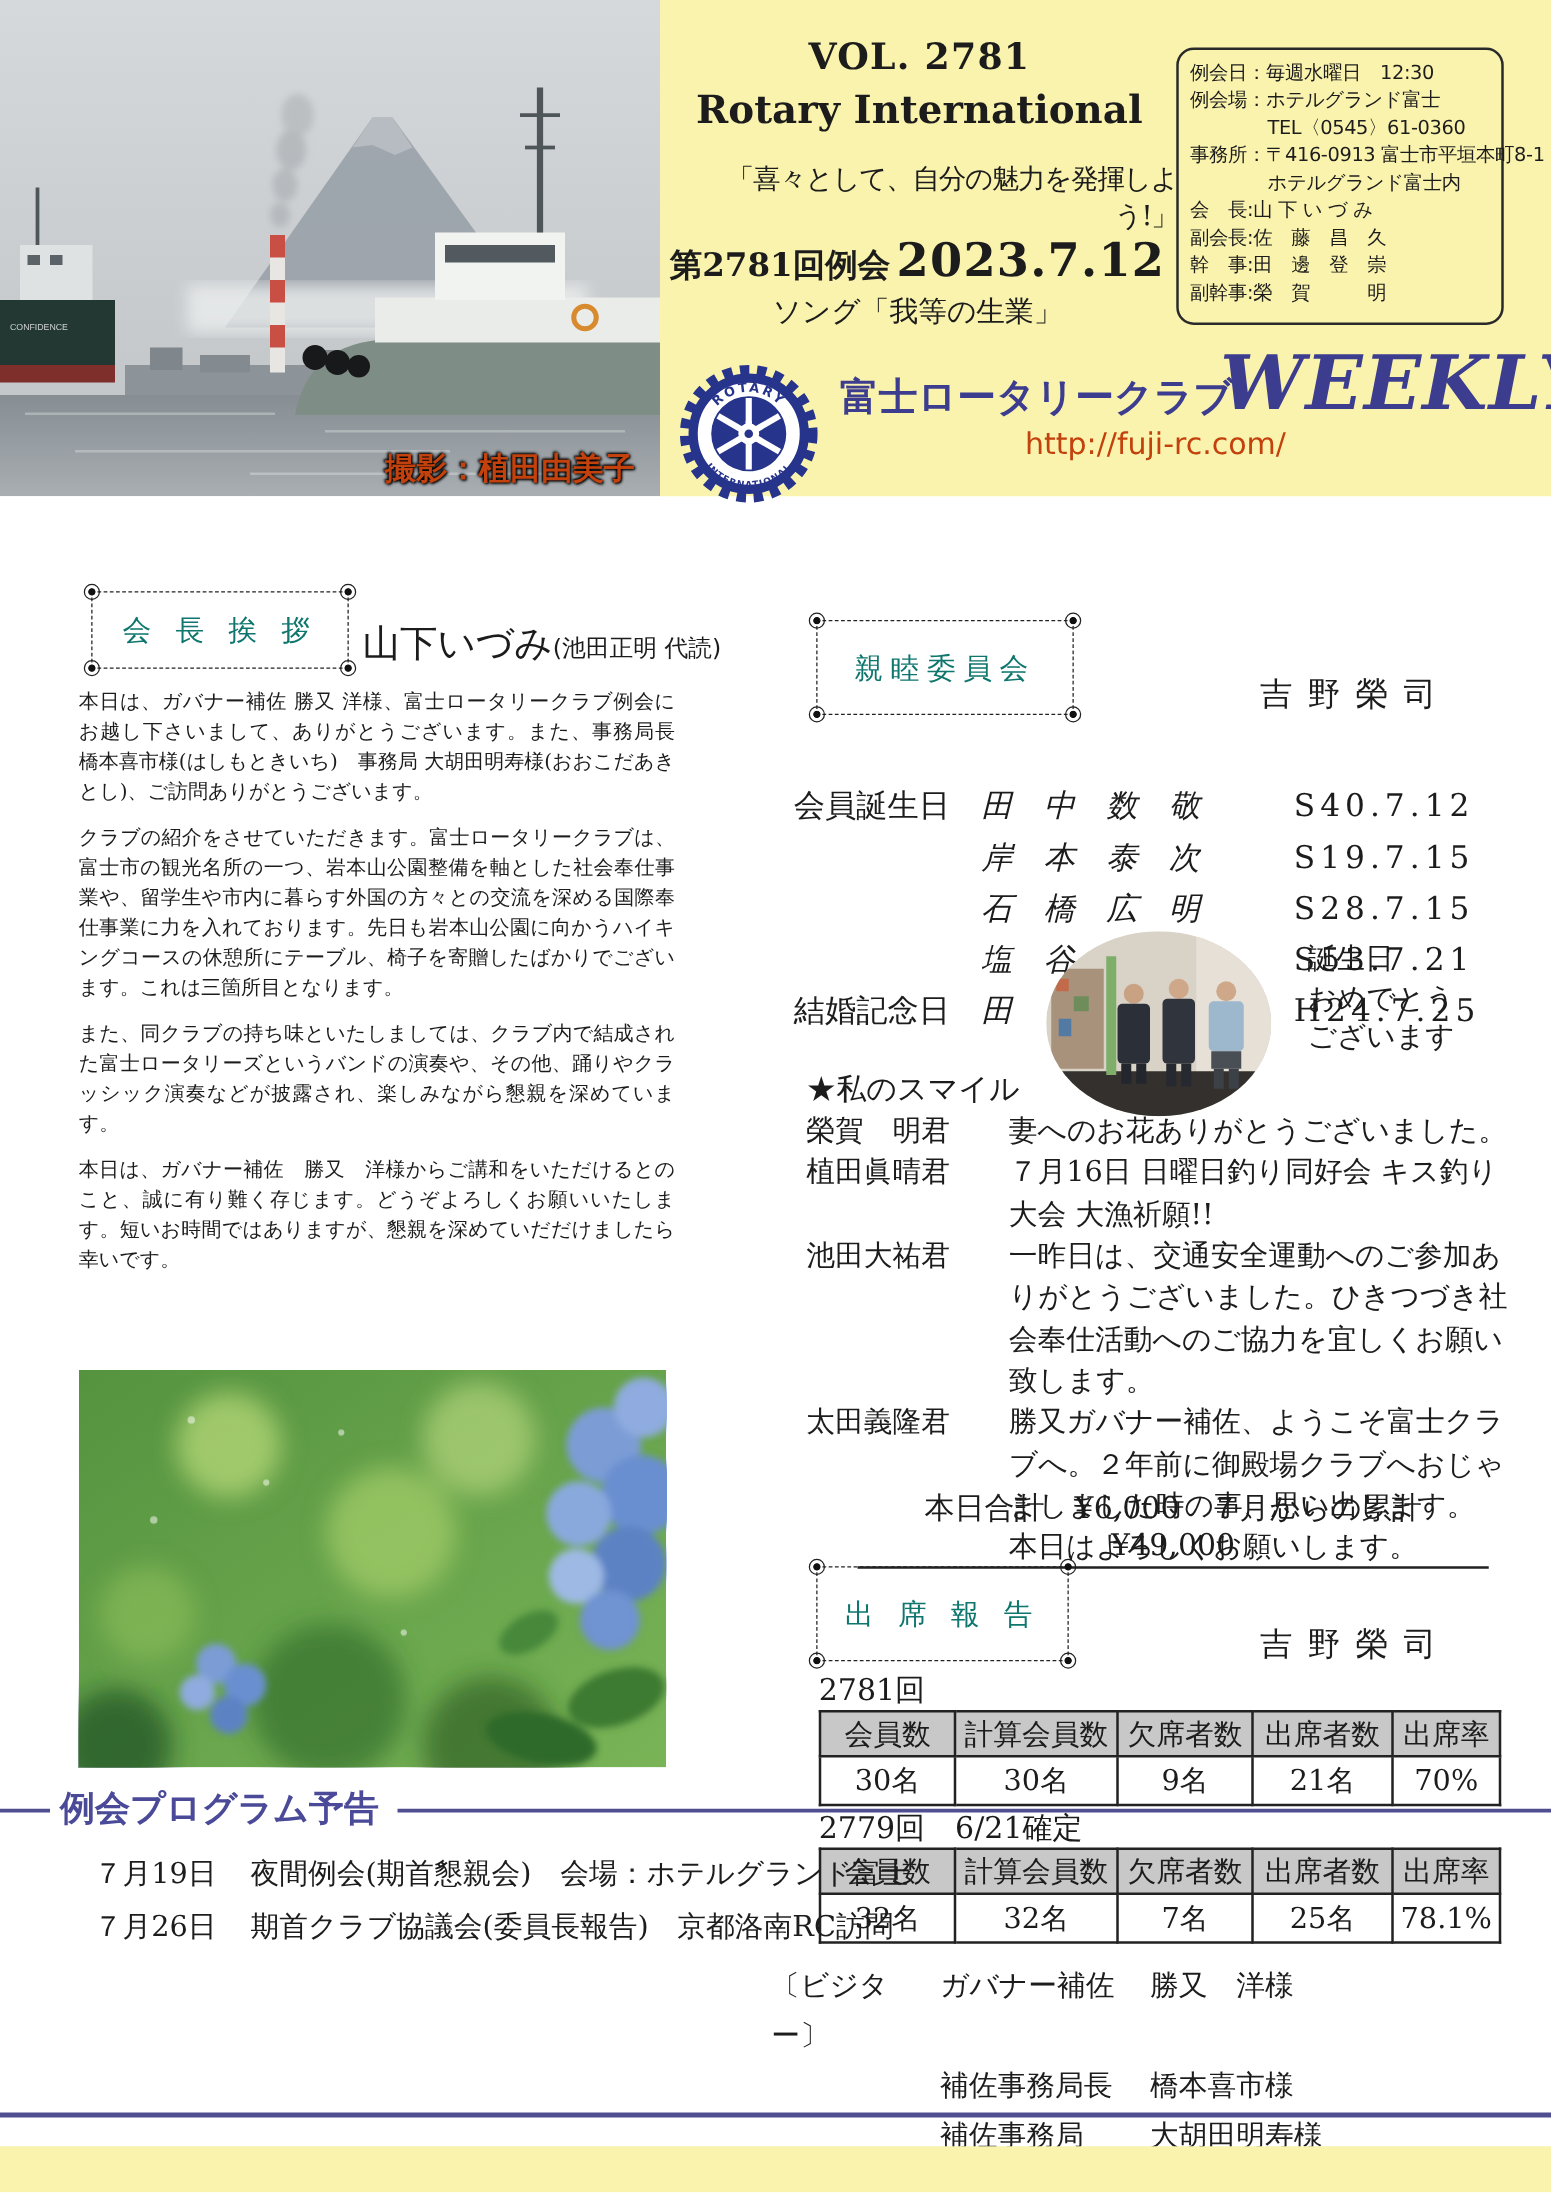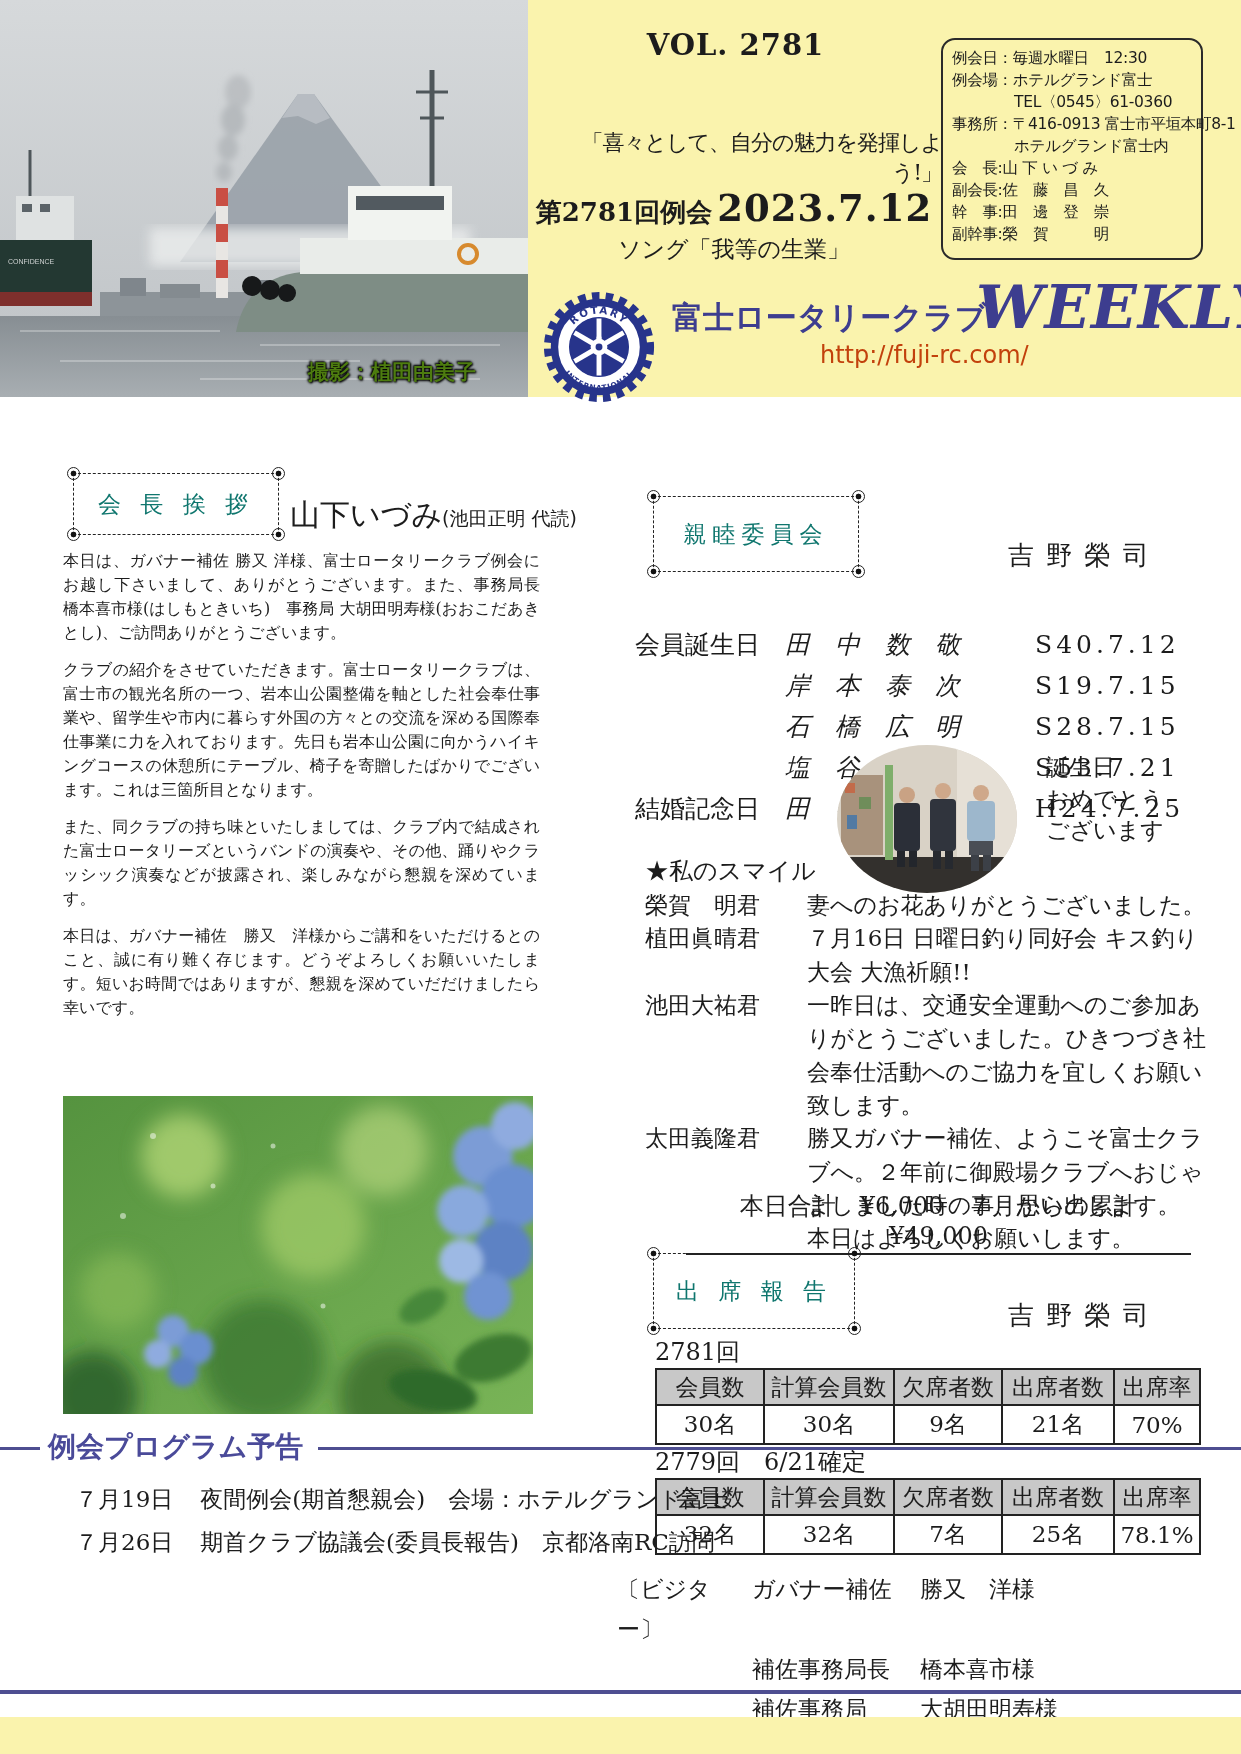--- a/index.html
+++ b/index.html
@@ -3,21 +3,21 @@
 <meta charset="utf-8">
 <style>
   html,body{margin:0;padding:0;background:#ffffff;}
   .page{position:relative;width:1241px;height:1754px;background:#ffffff;overflow:hidden;
         font-family:"DejaVu Serif","Liberation Serif",serif;color:#1c1c1c;}
   .abs{position:absolute;}
   .sans{font-family:"DejaVu Sans","Liberation Sans",sans-serif;}
 
   
   .header-photo{left:0;top:0;width:528px;height:397px;overflow:hidden;}
-  .photo-caption{left:308px;top:358px;color:#4d7c0f;font-weight:bold;font-size:21px;
+  .photo-caption{left:308px;top:358px;color:#c2410c;font-weight:bold;font-size:25px;
                  text-shadow:0 0 3px #000,1px 1px 2px #000,-1px -1px 2px #000;}
   .head-yellow{left:528px;top:0;width:713px;height:397px;background:#FAF3AD;}
   .h-vol{left:0;top:28px;width:415px;text-align:center;font-weight:bold;font-size:29px;letter-spacing:1px;}
   .h-org{left:0;top:70px;width:415px;text-align:center;font-weight:bold;font-size:31px;}
   .h-slogan{left:4px;top:128px;width:410px;text-align:right;font-size:22px;letter-spacing:-1px;}
   .h-meet{left:0;top:186px;width:412px;text-align:center;}
   .h-meet .no{font-weight:bold;font-size:26px;}
   .h-meet .dt{font-weight:bold;font-size:37px;letter-spacing:1px;}
   .h-song{left:0;top:234px;width:412px;text-align:center;font-size:23px;}
   .info-box{left:413px;top:38px;width:262px;height:222px;border:2px solid #2a2a2a;border-radius:14px;
@@ -170,20 +170,21 @@
         <circle cx="270" cy="290" r="10" fill="#17191a"></circle>
         <circle cx="287" cy="293" r="9" fill="#17191a"></circle>
         <circle cx="468" cy="254" r="9" fill="none" stroke="#d78a2e" stroke-width="4"></circle>
       </g>
     </svg>
   </div>
   <div class="abs photo-caption sans">撮影：植田由美子</div>
 
   <div class="abs head-yellow">
     <div class="abs h-vol">VOL. 2781</div>
+    <div class="abs h-org">Rotary  International</div>
     <div class="abs h-slogan">「喜々として、自分の魅力を発揮しよう!」</div>
     <div class="abs h-meet">
       <span class="no">第2781回例会</span>
       <span class="dt">2023.7.12</span>
     </div>
     <div class="abs h-song">ソング「我等の生業」</div>
 
     <div class="abs info-box sans">
       <div>例会日：毎週水曜日　12:30</div>
       <div>例会場：ホテルグランド富士</div>

